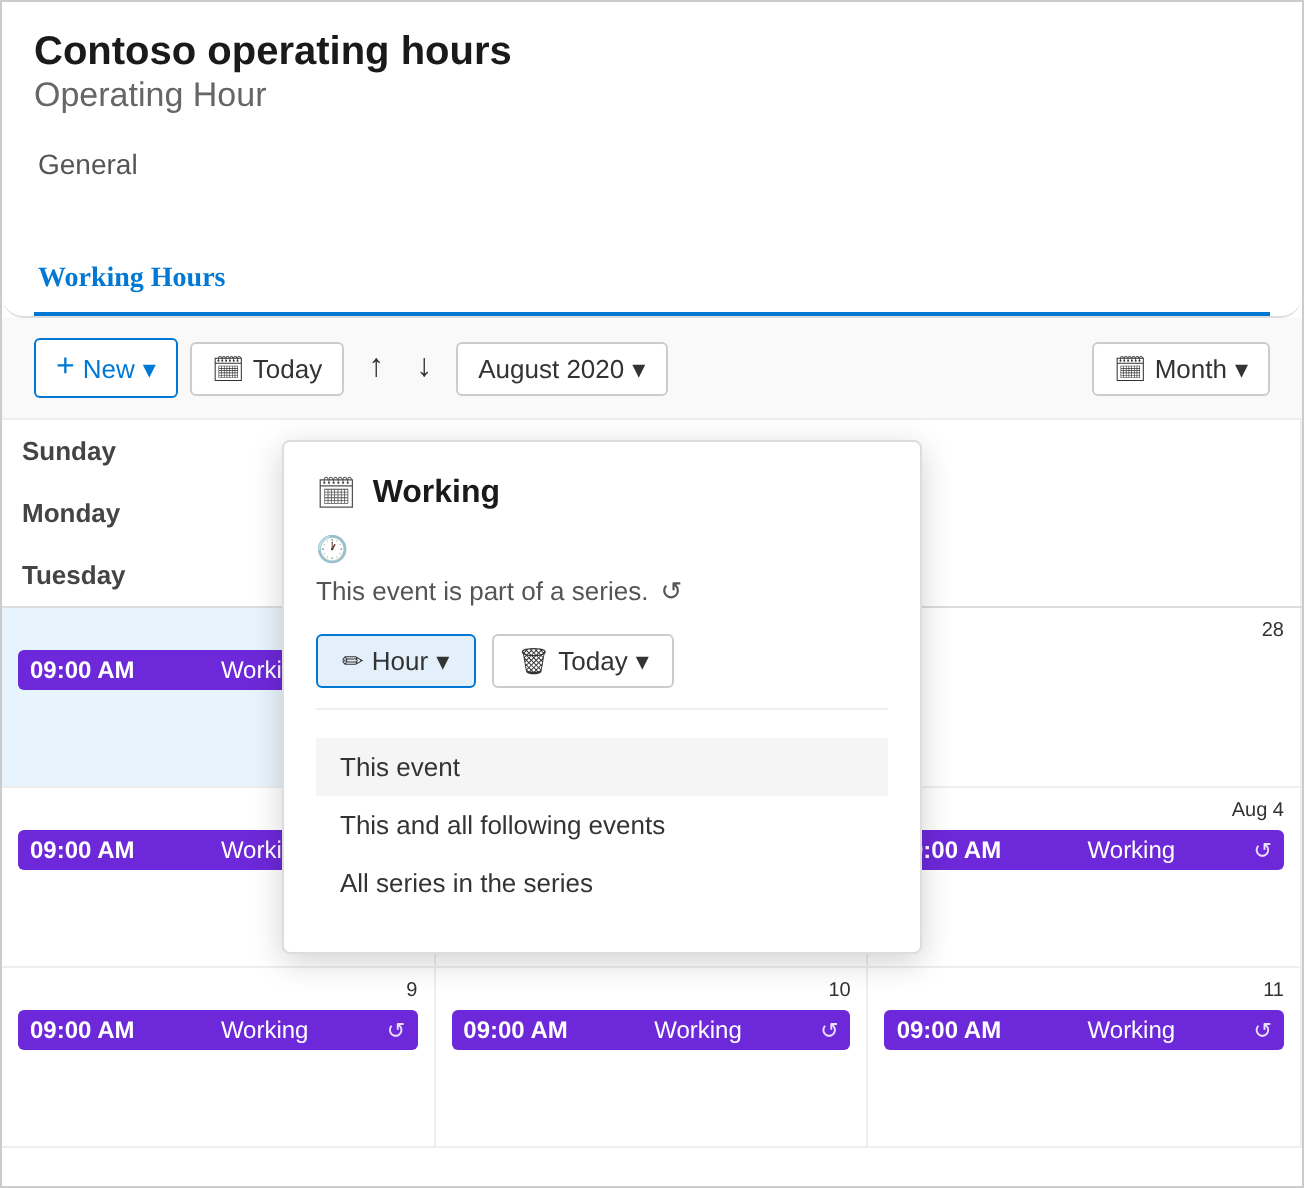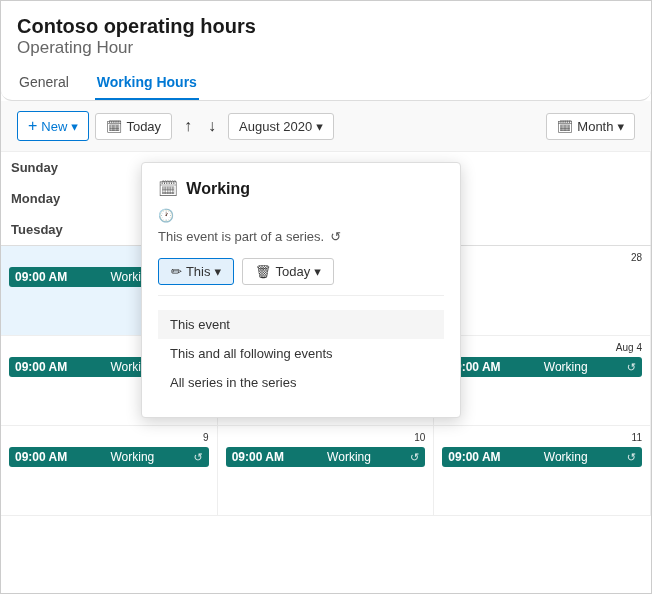--- a/index.html
+++ b/index.html
@@ -29,34 +29,36 @@
     .app-subtitle {
       font-size: 17px;
       color: #666;
       margin-bottom: 8px;
     }
 
     .tabs {
       display: flex;
       gap: 24px;
       margin-top: 6px;
+      flex-direction: column;
     }
 
     .tab {
       padding: 8px 2px;
       cursor: pointer;
       font-size: 14px;
       color: #555;
       border-bottom: 2px solid transparent;
     }
 
     .tab.active {
       color: #0078d4;
       border-bottom: 2px solid #0078d4;
       font-weight: 600;
+      font-family: Liberation Serif, serif;
     }
 
     .toolbar {
       display: flex;
       align-items: center;
       gap: 6px;
       padding: 10px 16px;
       border-bottom: 1px solid #eee;
       background: #f9f9f9;
     }
@@ -137,21 +139,21 @@
       font-size: 10px;
       color: #333;
       margin-bottom: 4px;
       text-align: right;
     }
 
     .event-bar {
       display: flex;
       align-items: center;
       justify-content: space-between;
-      background: #0f766e;
+      background: #6d28d9;
       color: #fff;
       border-radius: 3px;
       padding: 3px 6px;
       font-size: 12px;
       cursor: pointer;
     }
 
     .event-bar .event-time { font-weight: 600; }
     .event-bar .event-name { margin-left: 4px; }
     .event-bar .event-icon { font-size: 11px; opacity: 0.85; }
@@ -362,21 +364,21 @@
     <div class="popup-info-row">
       <span>🕐</span>
     </div>
     <div class="popup-series-row">
       <span>This event is part of a series.</span>
       <span>↺</span>
     </div>
     <div class="popup-actions">
       <button class="popup-btn active">
         <span>✏</span>
-        <span>This</span>
+        <span>Hour</span>
         <span>▾</span>
       </button>
       <button class="popup-btn">
         <span>🗑</span>
         <span>Today</span>
         <span>▾</span>
       </button>
     </div>
     <ul class="dropdown-menu">
       <li class="hovered">This event</li>

